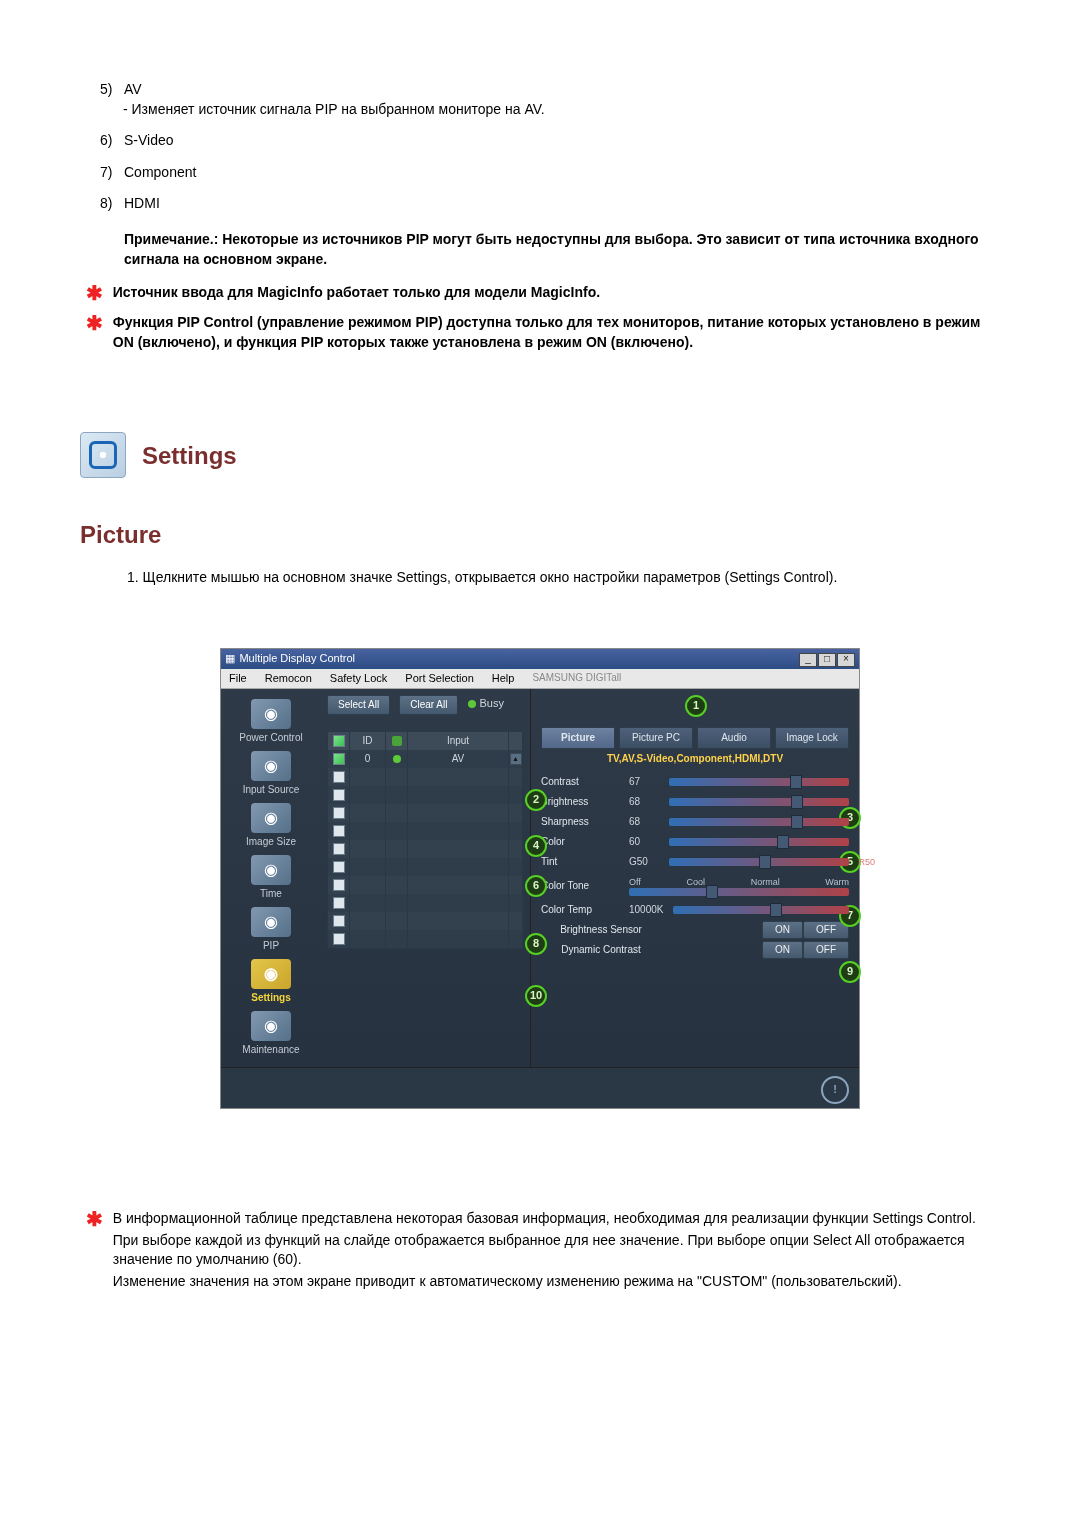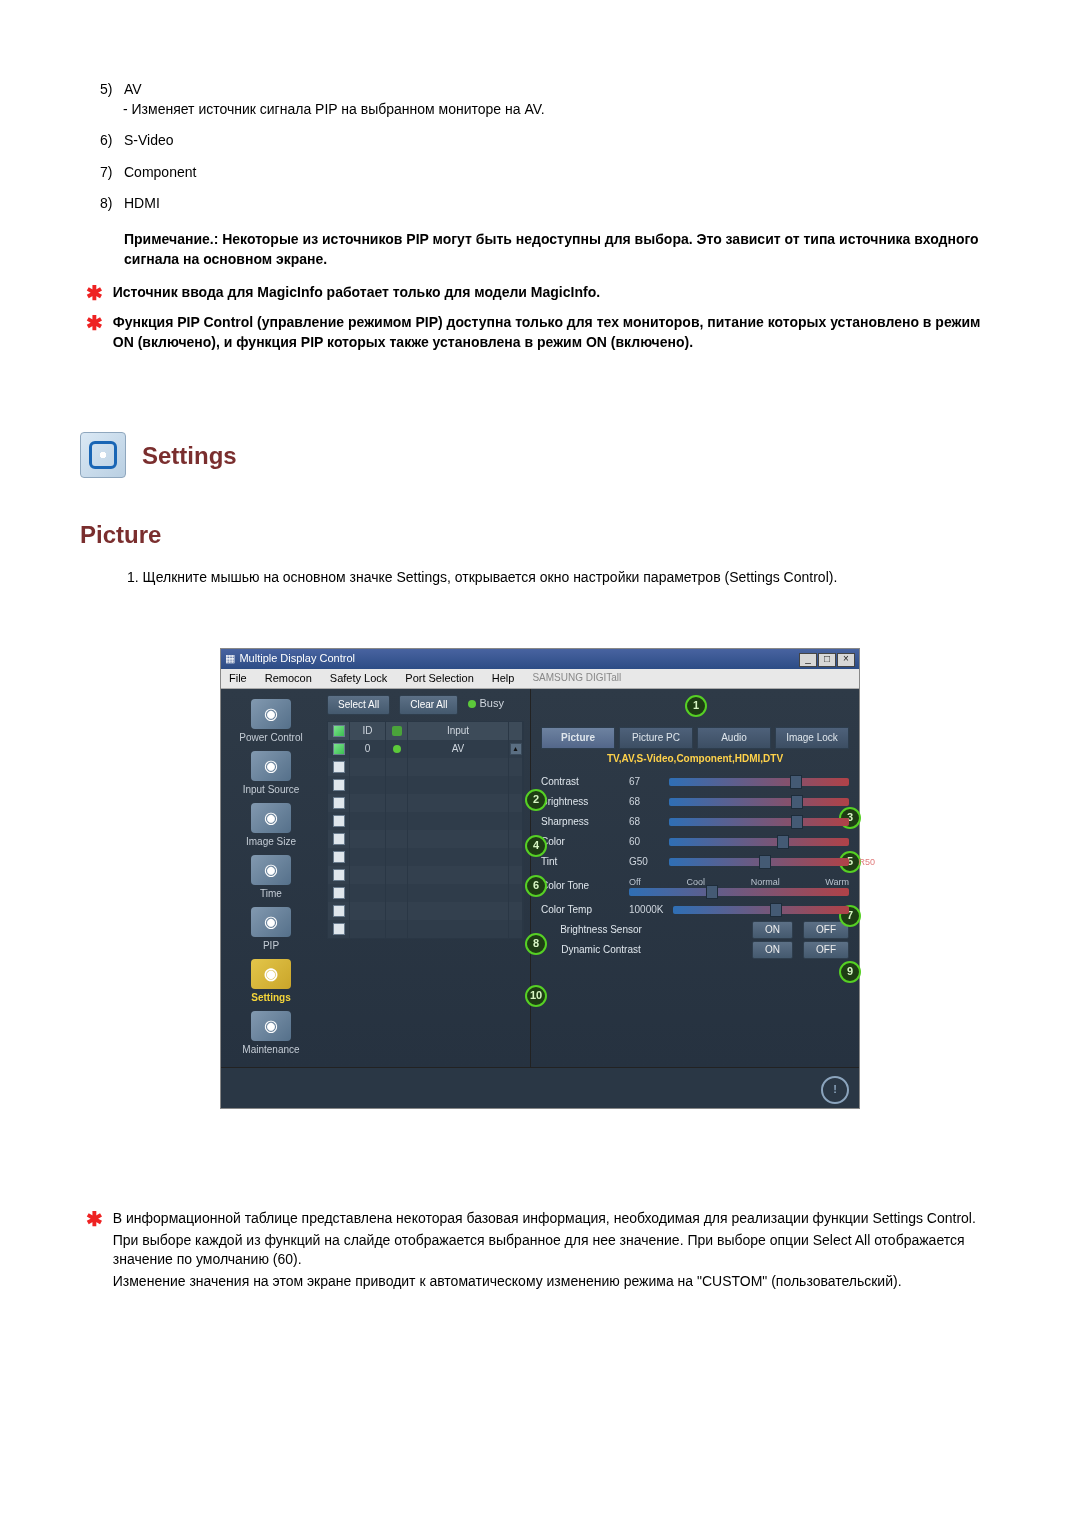--- a/index.html
+++ b/index.html
@@ -90,21 +90,21 @@
   .side-icon.sel { background: linear-gradient(135deg,#e3c64a,#caa52a); }
   .side-icon .gly { font-size: 16px; color:#fff; }
 
   
   .midcol { padding: 6px; border-right: 1px solid #222; }
   .btn { display:inline-block; background: linear-gradient(#5c7086,#44596e);
     border: 1px solid #2f3e4d; color:#fff; font-size:10px;
     padding: 2px 10px; border-radius:2px; }
   .busy { display:inline-flex; align-items:center; gap:4px; margin-left: 6px; color:#cfd6de; }
   .busy-dot { width:8px; height:8px; border-radius:50%; background:#5cc93a; display:inline-block; }
-  .tbl { border: 1px solid #2a3745; margin-top:6px; font-size:10px; color:#cfd6de; }
+  .tbl { border: 1px solid #2a3745; margin-top:16px; font-size:10px; color:#cfd6de; }
   .thead, .trow { display:grid; grid-template-columns: 22px 36px 22px 1fr 14px; align-items:center; height:18px; }
   .thead { background:#3d4b59; color:#cfd6de; }
   .thead .c, .trow .c { border-right:1px solid #2a3745; height:100%; display:flex; align-items:center; justify-content:center; }
   .trow { background:#33404e; }
   .trow:nth-child(odd){ background:#2f3c4a; }
   .cb { width:10px; height:10px; background:#dfe6ec; border:1px solid #6a7c8e; }
   .cb.chk { background: linear-gradient(135deg,#7de38d,#3bbf52); }
   .status-dot{ width:8px;height:8px;border-radius:50%; }
   .status-dot.on{ background:#5cc93a; }
   .input-cell { font-size:10px; color:#cfd6de; }
@@ -121,21 +121,21 @@
   .tabs { display:flex; gap:4px; margin: 30px 0 3px; }
   .tab { flex:1; text-align:center; font-size:10px; padding:3px 0;
     background: linear-gradient(#4e617a,#3c4e63); color:#dfe6ec; border:1px solid #2d3d4d; }
   .tab.active { background: linear-gradient(#6d82a0,#53678a); font-weight:bold; }
   .subtitle { text-align:center; font-size:10px; color:#ffd24a; font-weight:bold; margin:2px 0 6px; }
   .set-row { display:grid; grid-template-columns: 88px 40px 1fr; align-items:center; height:20px; font-size:10px; color:#cfd6de; }
   .set-row .lbl { color:#dfe6ec; }
   .set-row .val { font-size:10px; }
   .slider { height:8px; background: linear-gradient(90deg,#2f6fb5,#b04248); position:relative; border-radius:2px; }
   .slider .handle { position:absolute; top:-3px; width:10px; height:12px; background:#445a74; border:1px solid #1e2c3a; }
-  .onoff { display:flex; gap:10px; justify-content:flex-end; }
+  .onoff { display:flex; justify-content:flex-end; }
   .onoff .btn2 { background:linear-gradient(#5c7086,#44596e); border:1px solid #2f3e4d;
     color:#eee; font-size:10px; padding:1px 12px; border-radius:2px; }
   .set-row.onoff-row { grid-template-columns: 120px 1fr; text-align: center; }
   .statusbar { height: 40px; border-top: 1px solid #222; background:#2a3745; position:relative; }
   .statusbar .warn { position:absolute; right:10px; top:8px; width:24px; height:24px; border:2px solid #8ba4bd; border-radius:50%; display:flex; align-items:center; justify-content:center; color:#8ba4bd; font-weight:bold; }
 
   .bottom-note { margin-top: 100px; }
   .bottom-note p { margin: 0 0 2px; }
 </style>
 </head>

